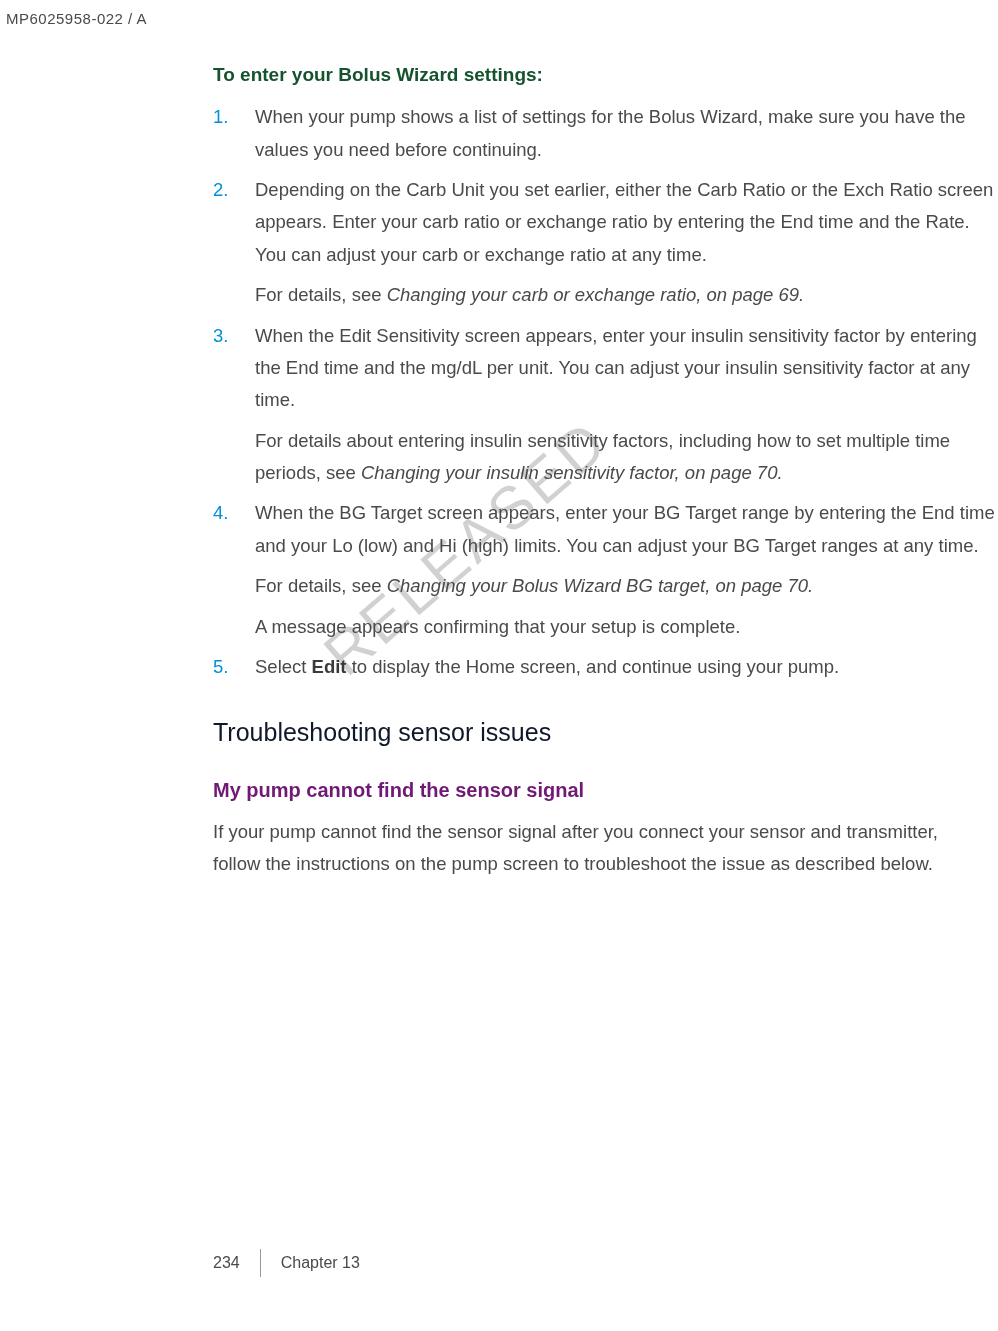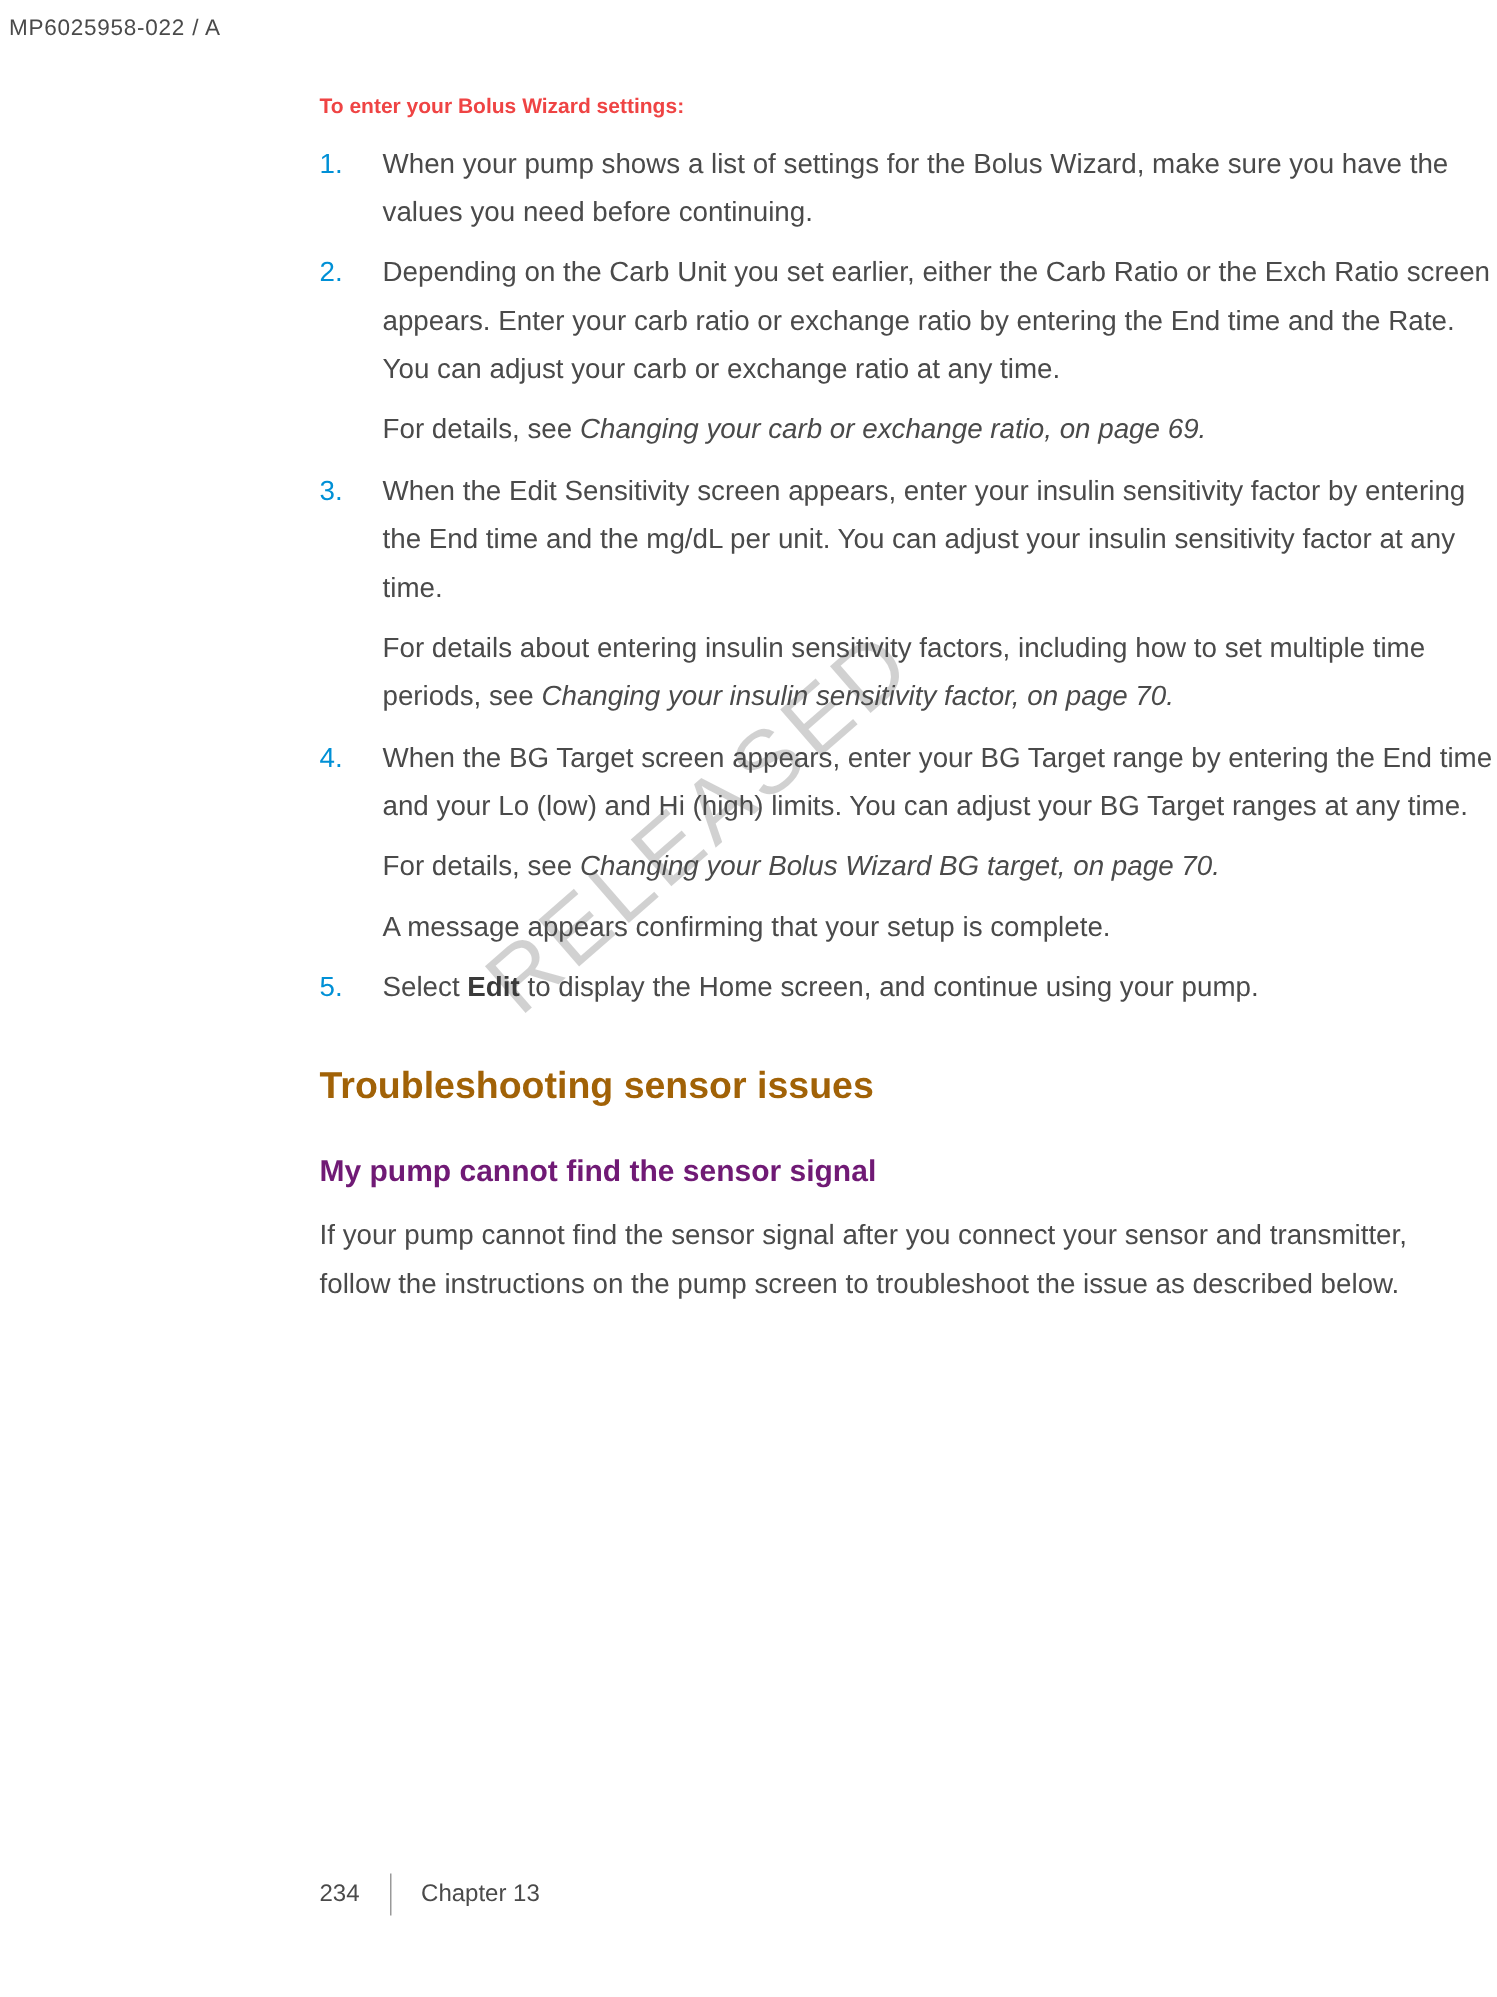--- a/index.html
+++ b/index.html
@@ -21,23 +21,23 @@
     letter-spacing: 0.5px;
     color: #4a4a4a;
     font-weight: 400;
   }
   .page {
     padding: 58px 0 0 213px;
     width: 998px;
   }
   .intro-heading {
     font-weight: 700;
-    color: #ef4444;
+    color: #14532d;
     margin-bottom: 10px;
-    font-size: 14px;
+    font-size: 19px;
   }
   ol.steps {
     list-style: none;
     counter-reset: step;
     margin-bottom: 28px;
   }
   ol.steps > li {
     position: relative;
     padding-left: 42px;
     margin-bottom: 8px;
@@ -46,23 +46,23 @@
     position: absolute;
     left: 0;
     top: 0;
     color: #0090d6;
     font-weight: 400;
   }
   ol.steps > li p { margin-bottom: 8px; }
   em, .ital { font-style: italic; }
   .bold { font-weight: 700; color: #3a3a3a; }
   h2.section {
-    color: #a16207;
+    color: #0f172a;
     font-size: 25px;
-    font-weight: 700;
+    font-weight: 400;
     margin: 22px 0 18px 0;
   }
   h3.subsection {
     color: #701a75;
     font-size: 20px;
     font-weight: 700;
     margin-bottom: 8px;
   }
   .body-para { margin-bottom: 16px; padding-right: 20px; }
   .watermark {

